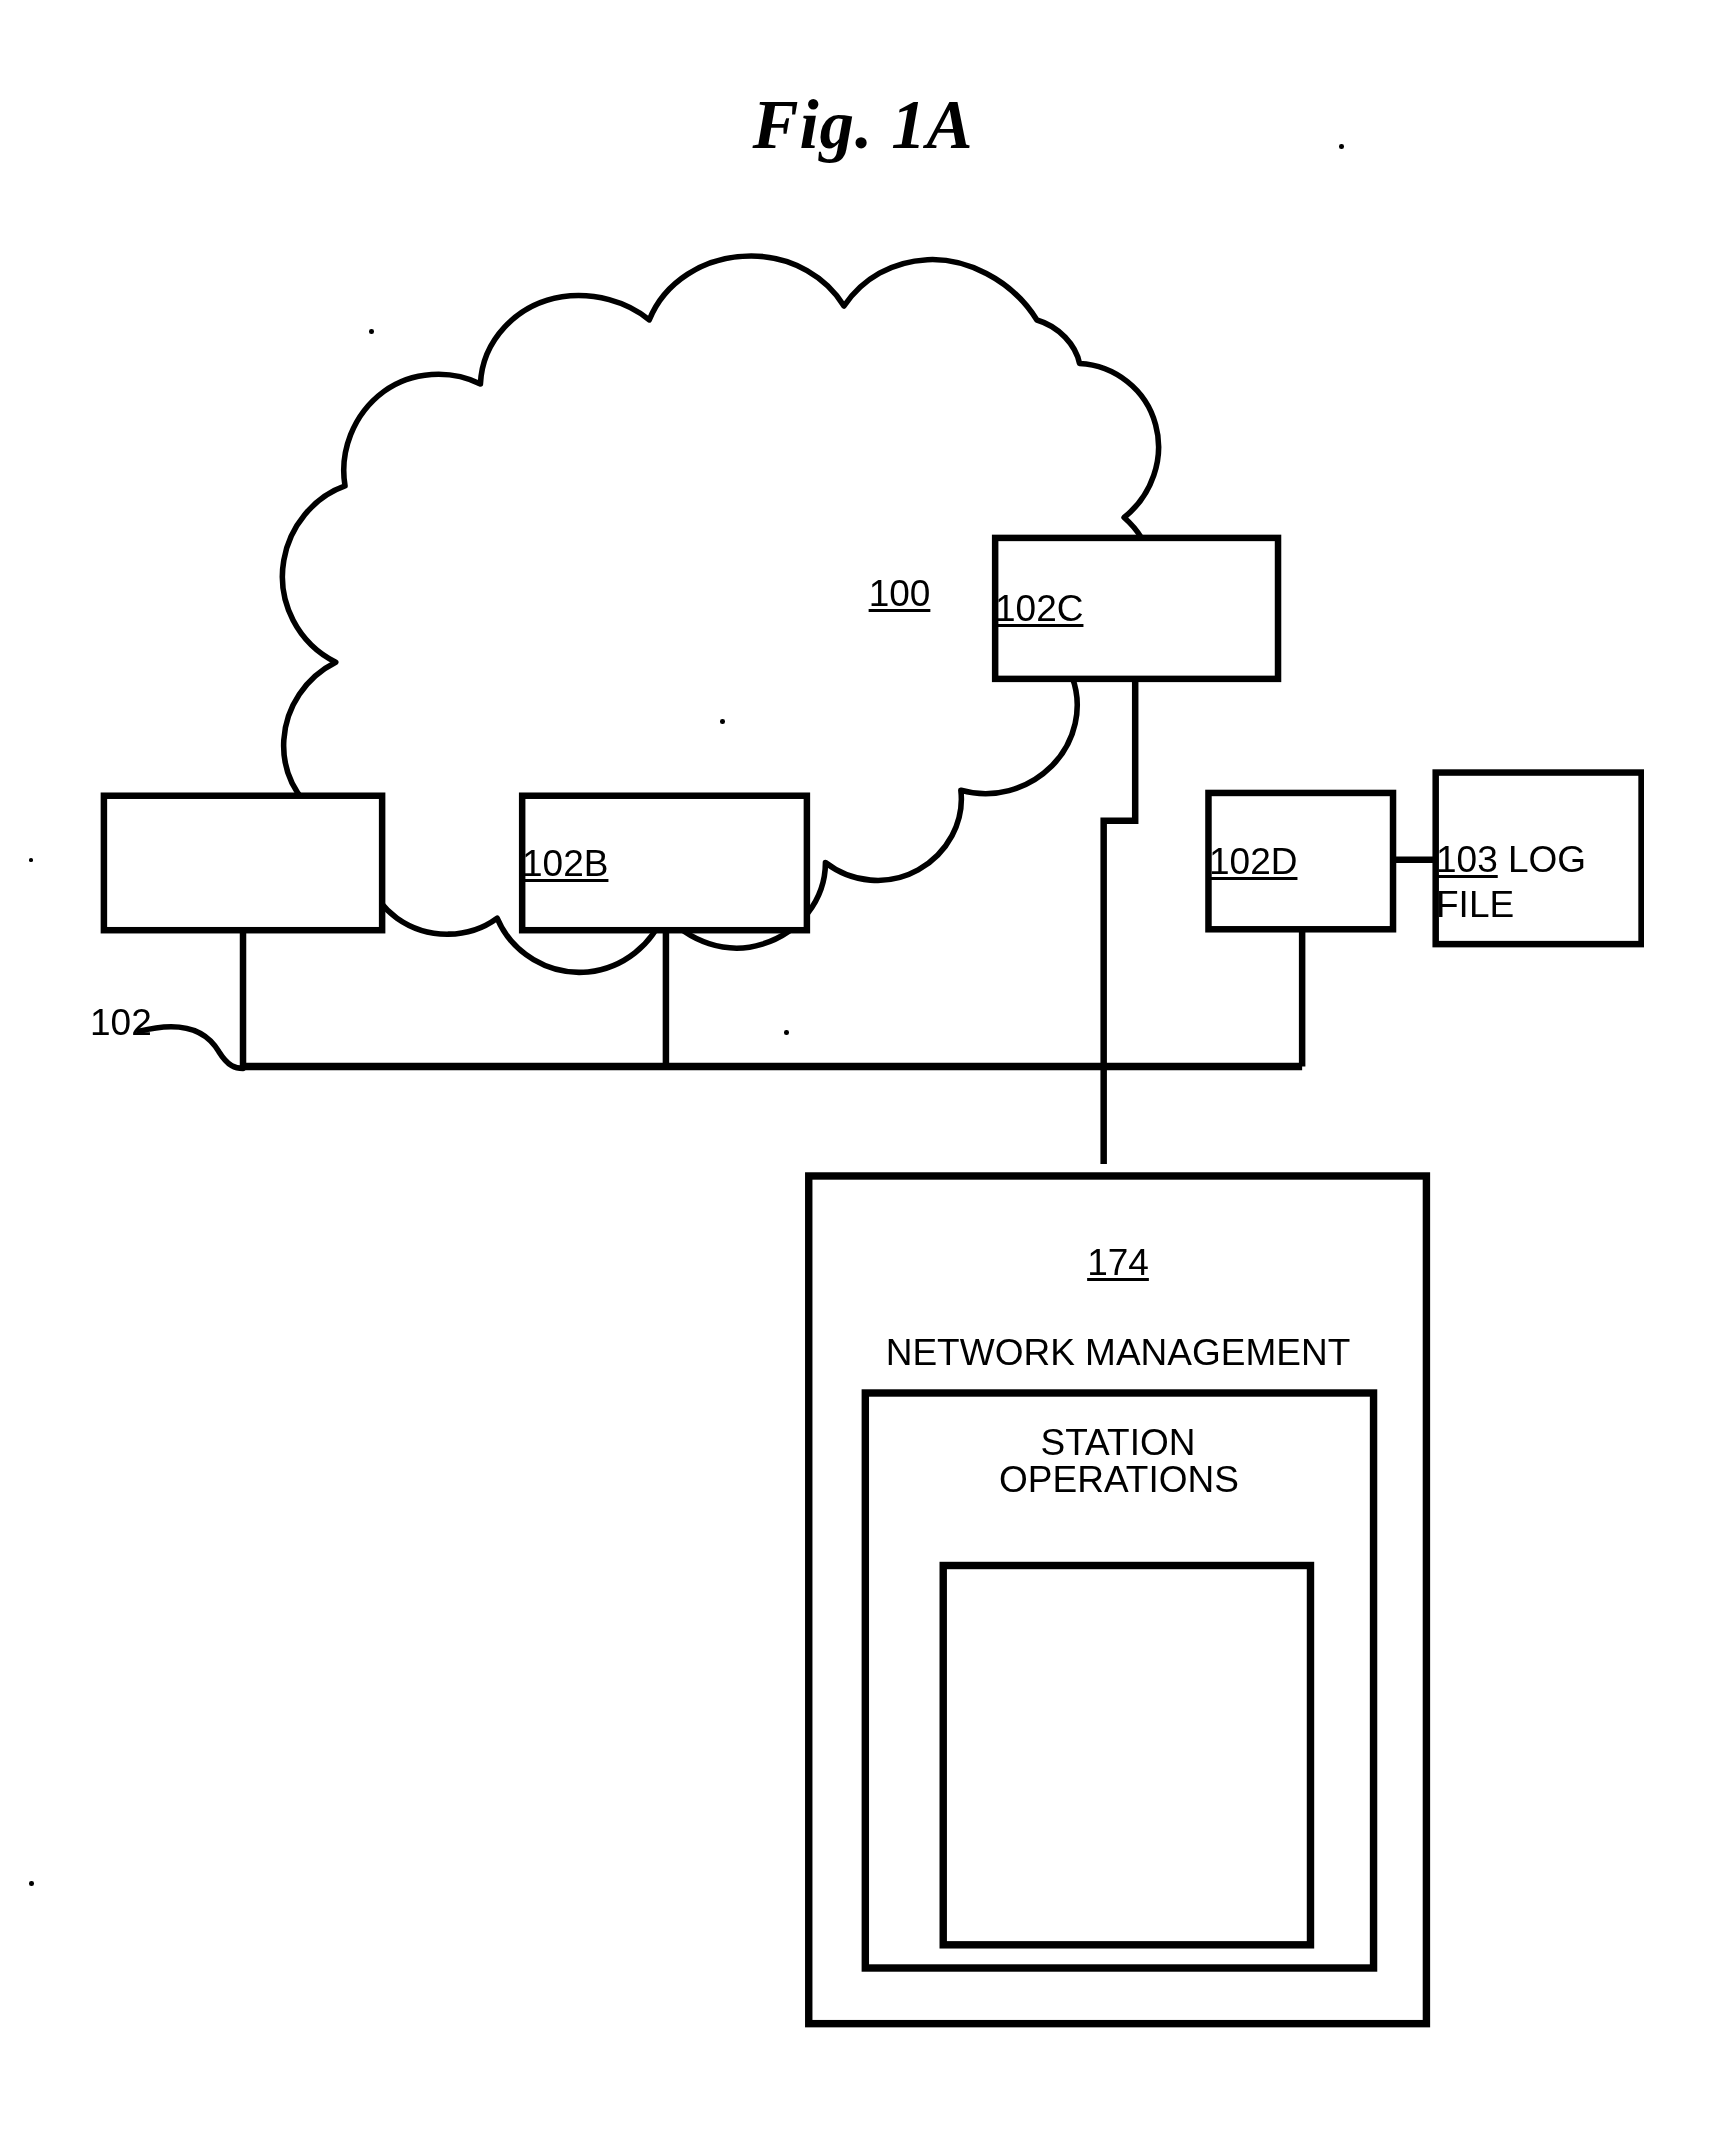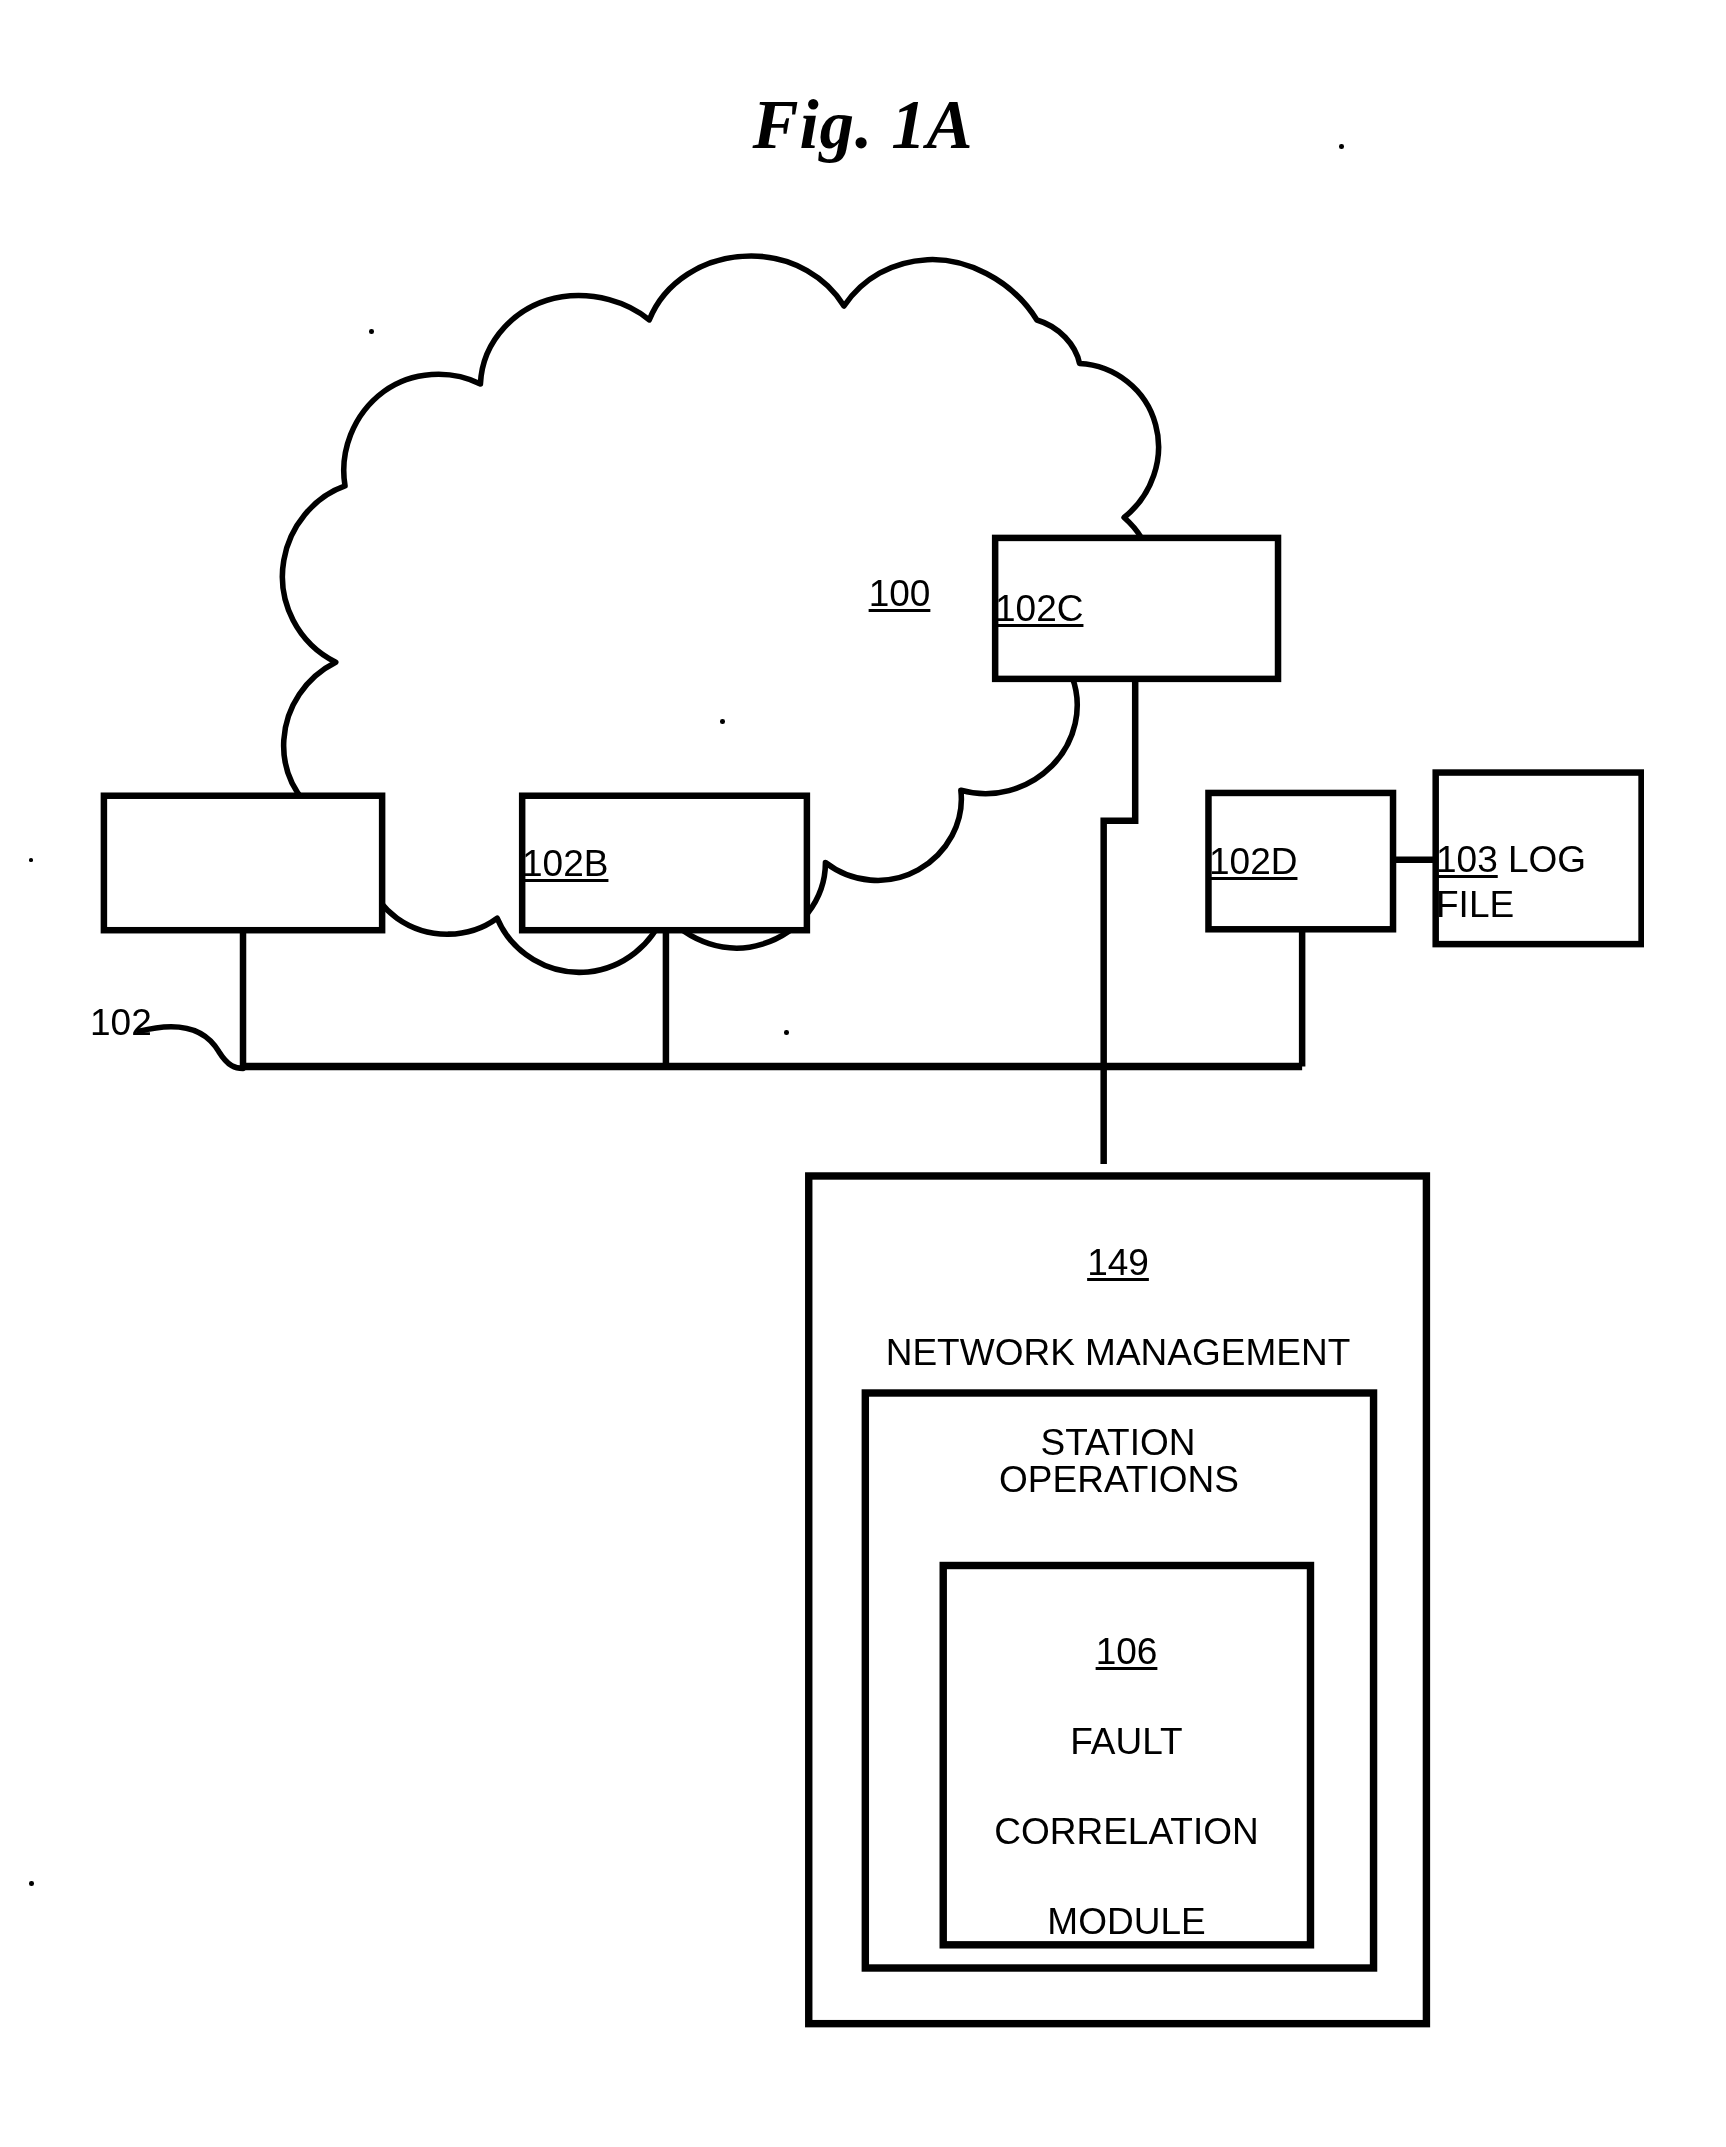--- a/index.html
+++ b/index.html
@@ -159,35 +159,29 @@
       <span class="ref">103</span><span class="plain"> </span><span class="plain">LOG</span>
     </div>
     <div class="plain">FILE</div>
   </div>
 
   <div class="leader-num" style="left:90px; top:1002px;">
     <span class="plain">102</span>
   </div>
 
   <div class="node-label" style="left:809px; top:1195px; width:618px;">
-    <div><span class="ref">149</span></div>
+    <div><span class="ref">174</span></div>
     <div class="plain">NETWORK MANAGEMENT</div>
     <div class="plain">STATION</div>
   </div>
 
   <div class="node-label" style="left:865px; top:1412px; width:508px;">
     <div class="plain">OPERATIONS</div>
   </div>
 
-  <div class="node-label" style="left:943px; top:1584px; width:367px;">
-    <div><span class="ref">106</span></div>
-    <div class="plain">FAULT</div>
-    <div class="plain">CORRELATION</div>
-    <div class="plain">MODULE</div>
-  </div>
 
   <div class="speck" style="left:29px; top:858px; width:3.7px; height:3.7px;"></div>
   <div class="speck" style="left:369px; top:329px; width:4.6px; height:4.6px;"></div>
   <div class="speck" style="left:784px; top:1030px; width:4.6px; height:4.6px;"></div>
   <div class="speck" style="left:1339px; top:144px; width:4.6px; height:4.6px;"></div>
   <div class="speck" style="left:863px; top:1711px; width:4.6px; height:4.6px;"></div>
   <div class="speck" style="left:29px; top:1881px; width:4.6px; height:4.6px;"></div>
   <div class="speck" style="left:720px; top:719px; width:4.6px; height:4.6px;"></div>
 
 </div>

